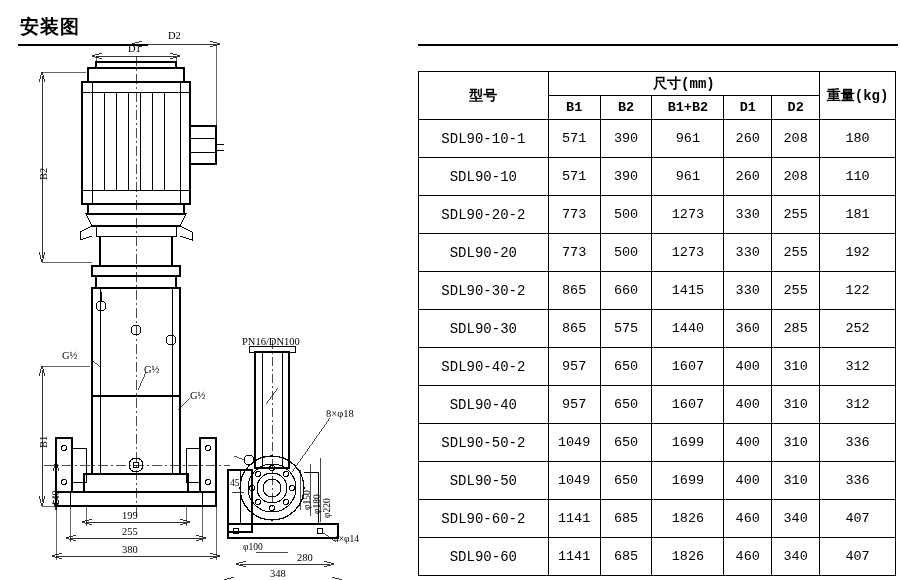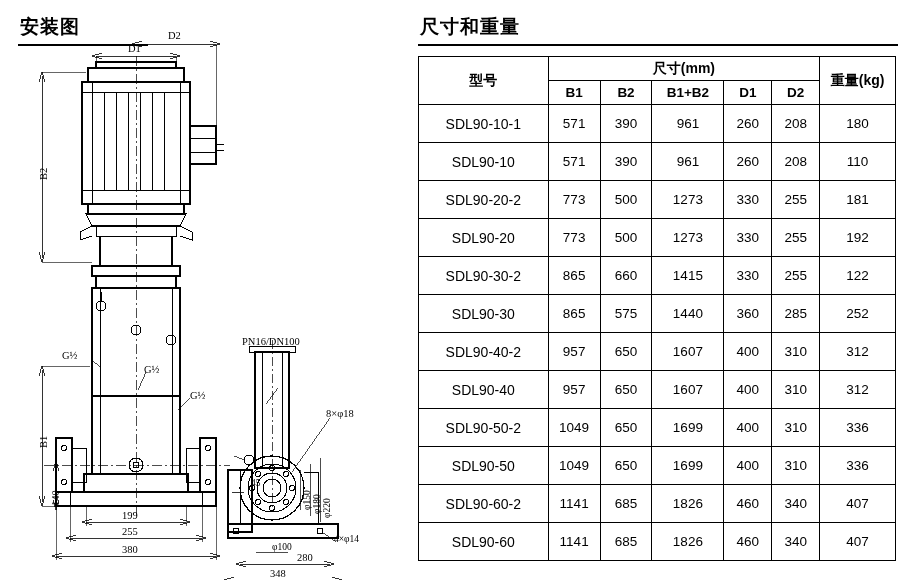--- a/index.html
+++ b/index.html
@@ -30,24 +30,24 @@
   #right-title {
     position: absolute; left: 5px; top: 14px;
     font-family: "DejaVu Sans", sans-serif;
     font-weight: bold; font-size: 19px; letter-spacing: 1px;
   }
   #title-rule-right {
     position: absolute; left: 3px; top: 44px; width: 480px; height: 2px; background: #000;
   }
 
   table.spec {
-    position: absolute; left: 3px; top: 56px;
+    position: absolute; left: 3px; top: 71px;
     width: 478px;
     border-collapse: collapse;
-    font-family: Liberation Sans, sans-serif;
+    font-family: Liberation Mono, monospace;
   }
   table.spec th, table.spec td {
     border: 1px solid #000;
     text-align: center;
     vertical-align: middle;
     font-size: 13.5px;
     padding: 0;
     height: 38px;
   }
   table.spec thead th { font-size: 14px; }
@@ -274,30 +274,29 @@
       <div class="lbl" style="left:190px; top:350px;">G½</div>
       <div class="lbl v" style="left:50px; top:466px;">140</div>
       <div class="lbl" style="left:122px; top:470px;">199</div>
       <div class="lbl" style="left:122px; top:486px;">255</div>
       <div class="lbl" style="left:122px; top:504px;">380</div>
       <div class="lbl" style="left:242px; top:296px;">PN16/DN100</div>
       <div class="lbl" style="left:326px; top:368px;">8×φ18</div>
       <div class="lbl sm v" style="left:302px; top:470px;">φ150</div>
       <div class="lbl sm v" style="left:312px; top:474px;">φ180</div>
       <div class="lbl sm v" style="left:322px; top:478px;">φ220</div>
-      <div class="lbl sm" style="left:230px; top:438px;padding-left:21px;">45</div>
-      <div class="lbl sm" style="left:272px; top:502px;">φ100</div>
+      <div class="lbl sm" style="left:230px; top:438px;">45</div>
+      <div class="lbl sm" style="left:243px; top:502px;">φ100</div>
       <div class="lbl sm" style="left:334px; top:494px;">4×φ14</div>
       <div class="lbl" style="left:275px; top:512px;margin-left:22px;">280</div>
       <div class="lbl" style="left:270px; top:528px;">348</div>
     </div>
   </div>
 
   <div id="right-panel">
-    <div id="right-title">尺寸和重量</div>
     <div id="title-rule-right"></div>
 
     <table class="spec">
       <colgroup>
         <col class="c-model">
           <col class="c-b1">
           <col class="c-b2">
           <col class="c-sum">
           <col class="c-d1">
           <col class="c-d2">

